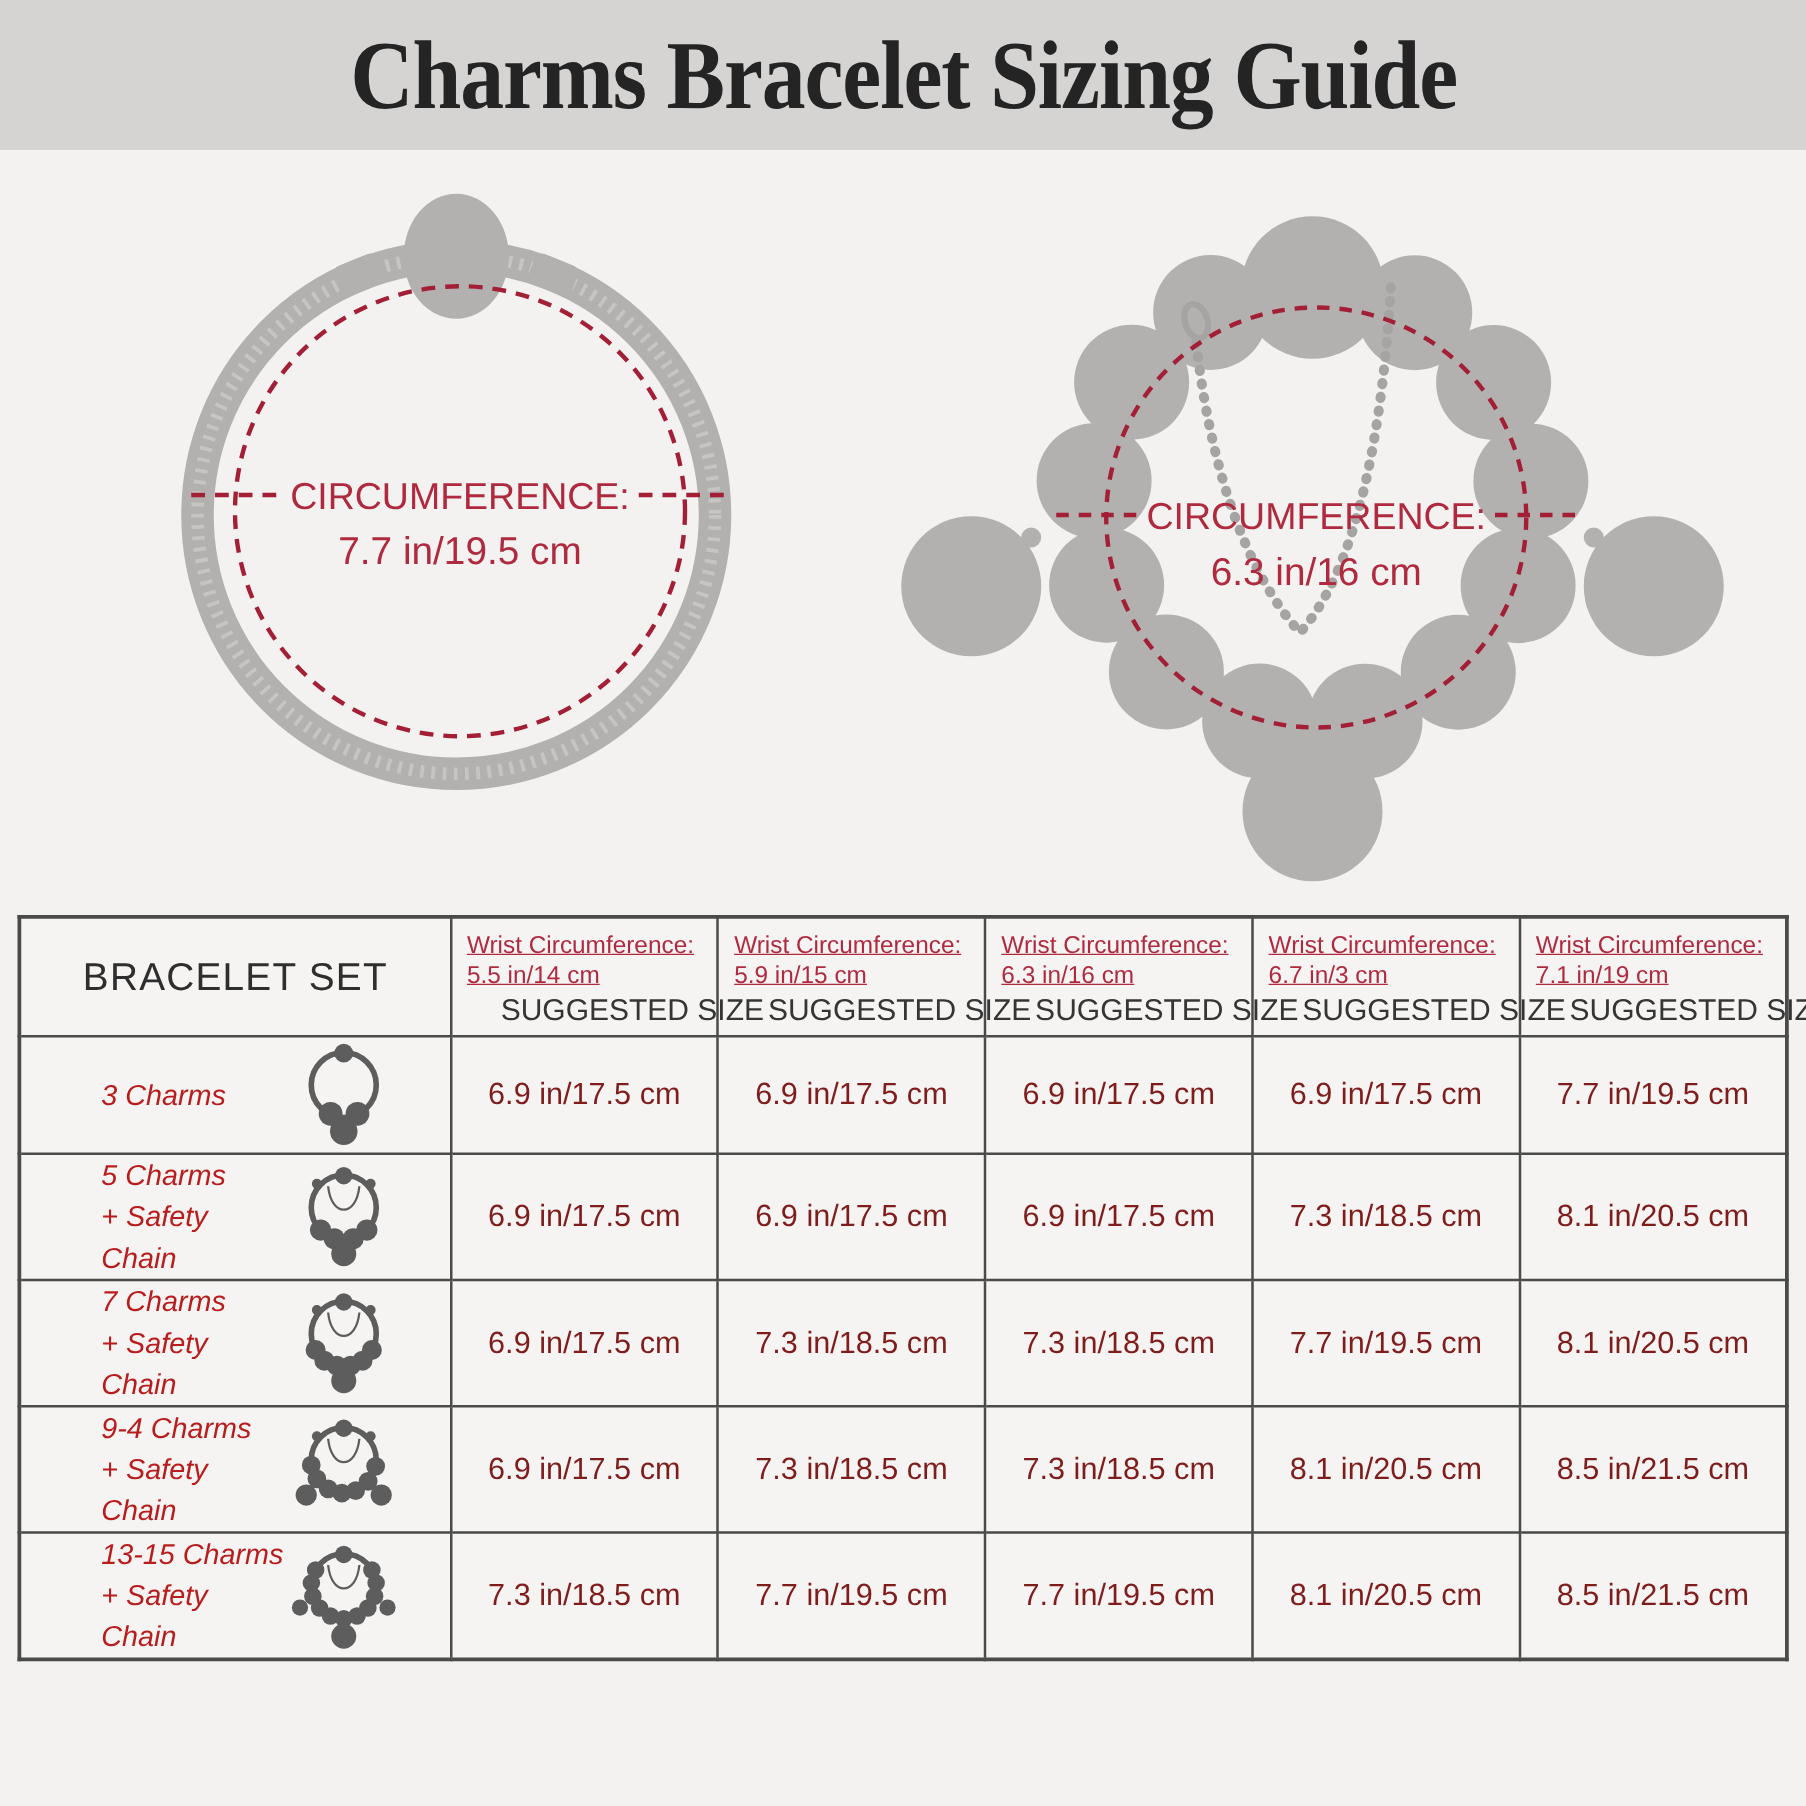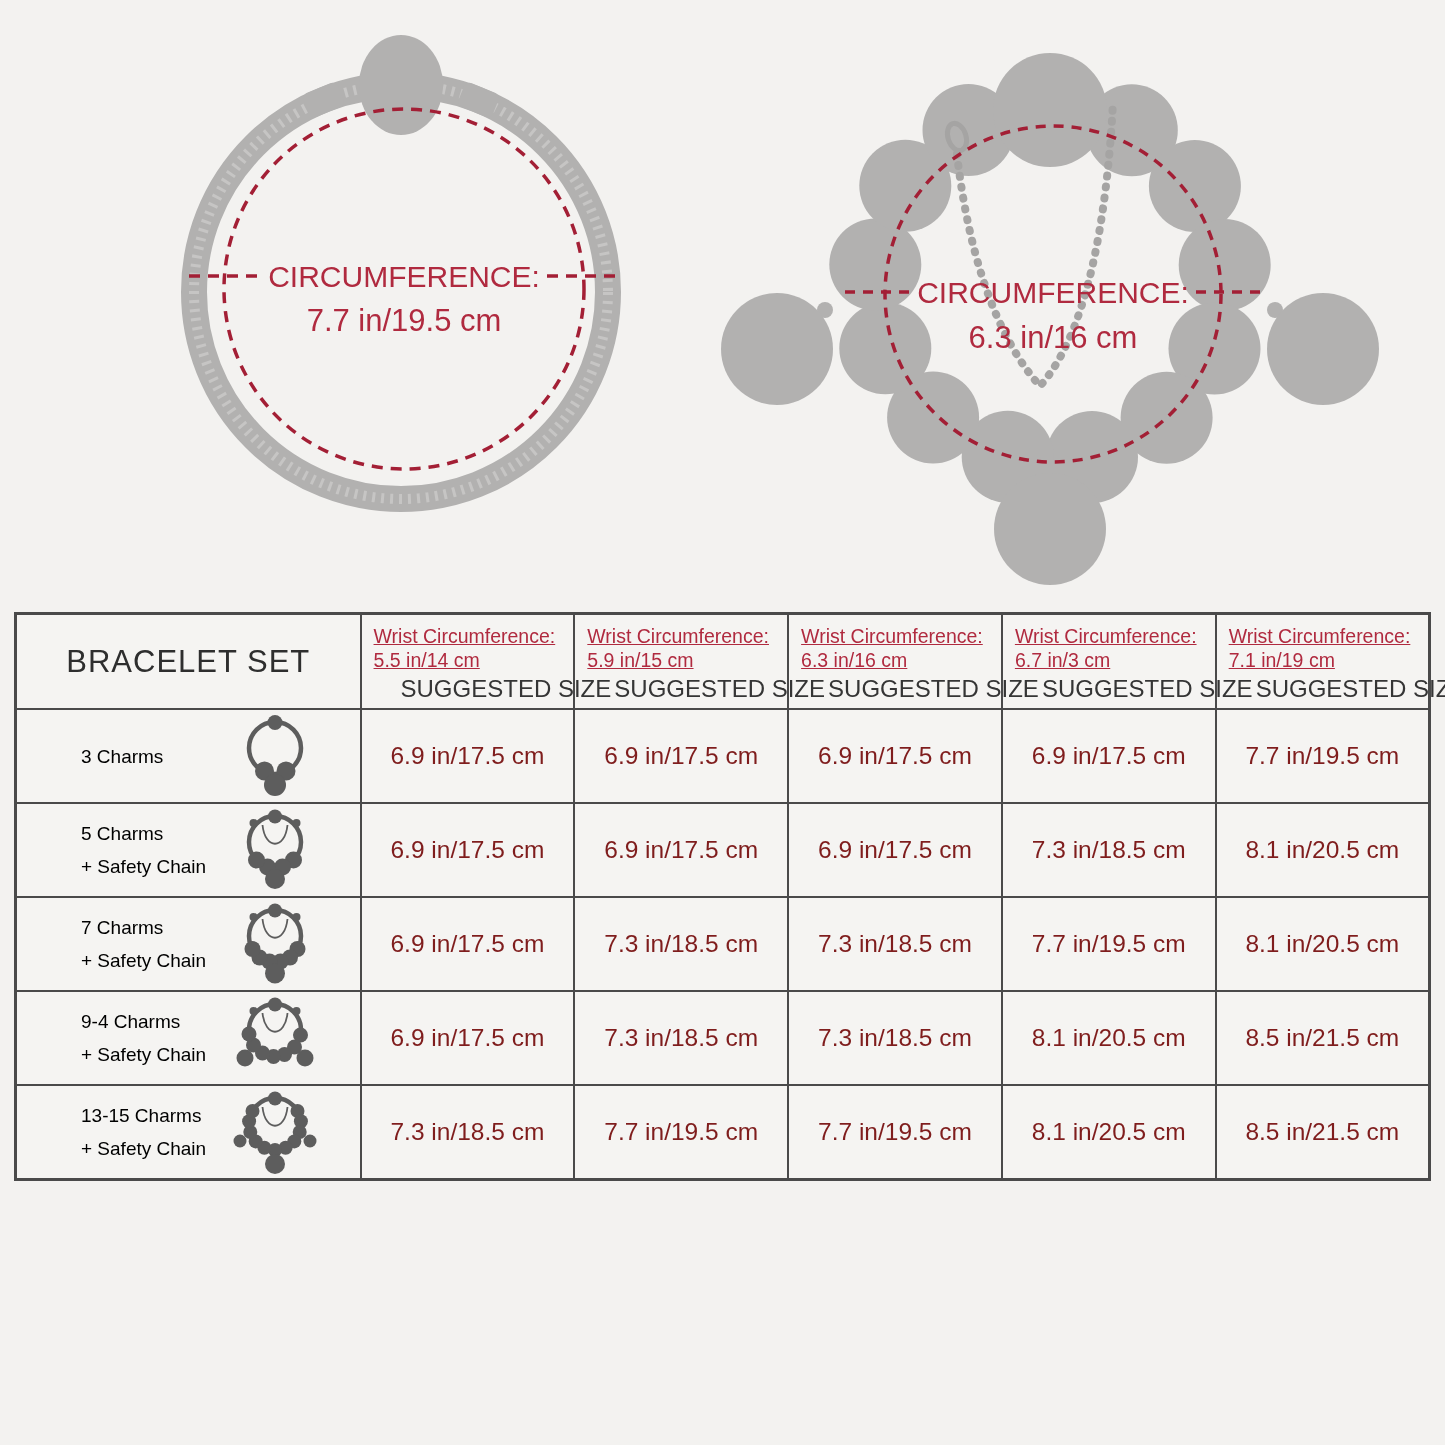--- a/index.html
+++ b/index.html
@@ -41,21 +41,20 @@
     font-size:30px;
     line-height:39px;
     color:var(--text-dark);
   }
   .diagrams{
     display:flex;
     justify-content:space-between;
     padding:0 30px 0 35px;
     margin-top:4px;
     height:588px;
-    margin-left:36px;
   }
   .diagram{margin:0;}
   .size-table{
     border-collapse:collapse;
     table-layout:fixed;
     width:1417px;
     margin:20px 14px 0 14px;
     background:#f5f4f2;
     border:3px solid var(--border-dark);
   }
@@ -101,36 +100,40 @@
     font-size:24.5px;
     color:#7f1d1d;
     white-space:nowrap;
   }
   td.set-cell{
     vertical-align:middle;
     padding:0 42px 0 64px;
   }
   .set-flex{display:flex;align-items:center;}
   .set-label{
-    font-size:19px;
+    font-size:23px;
     line-height:33px;
-    color:#000000;
+    color:#b91c1c;
     white-space:pre-line;
+    font-style:italic;
   }
   .row-icon{margin-left:auto;flex:0 0 auto;}
   .circ-label{
     font-family:"Liberation Sans", sans-serif;
     fill:var(--accent-red);
   }
 </style>
 </head>
 <body>
 
 <div class="page">
 
+  <header class="banner">
+    <h1>Charms Bracelet Sizing Guide</h1>
+  </header>
 
 
   <div class="diagrams">
 
     <figure class="diagram">
       <svg width="625" height="588" viewBox="0 0 625 588">
 
         <circle cx="330" cy="288" r="207" fill="none" stroke="#b2b1b0" stroke-width="26"></circle>
         <circle cx="330" cy="288" r="207" fill="none" stroke="#c6c5c4" stroke-width="10" stroke-dasharray="3 6"></circle>
 

